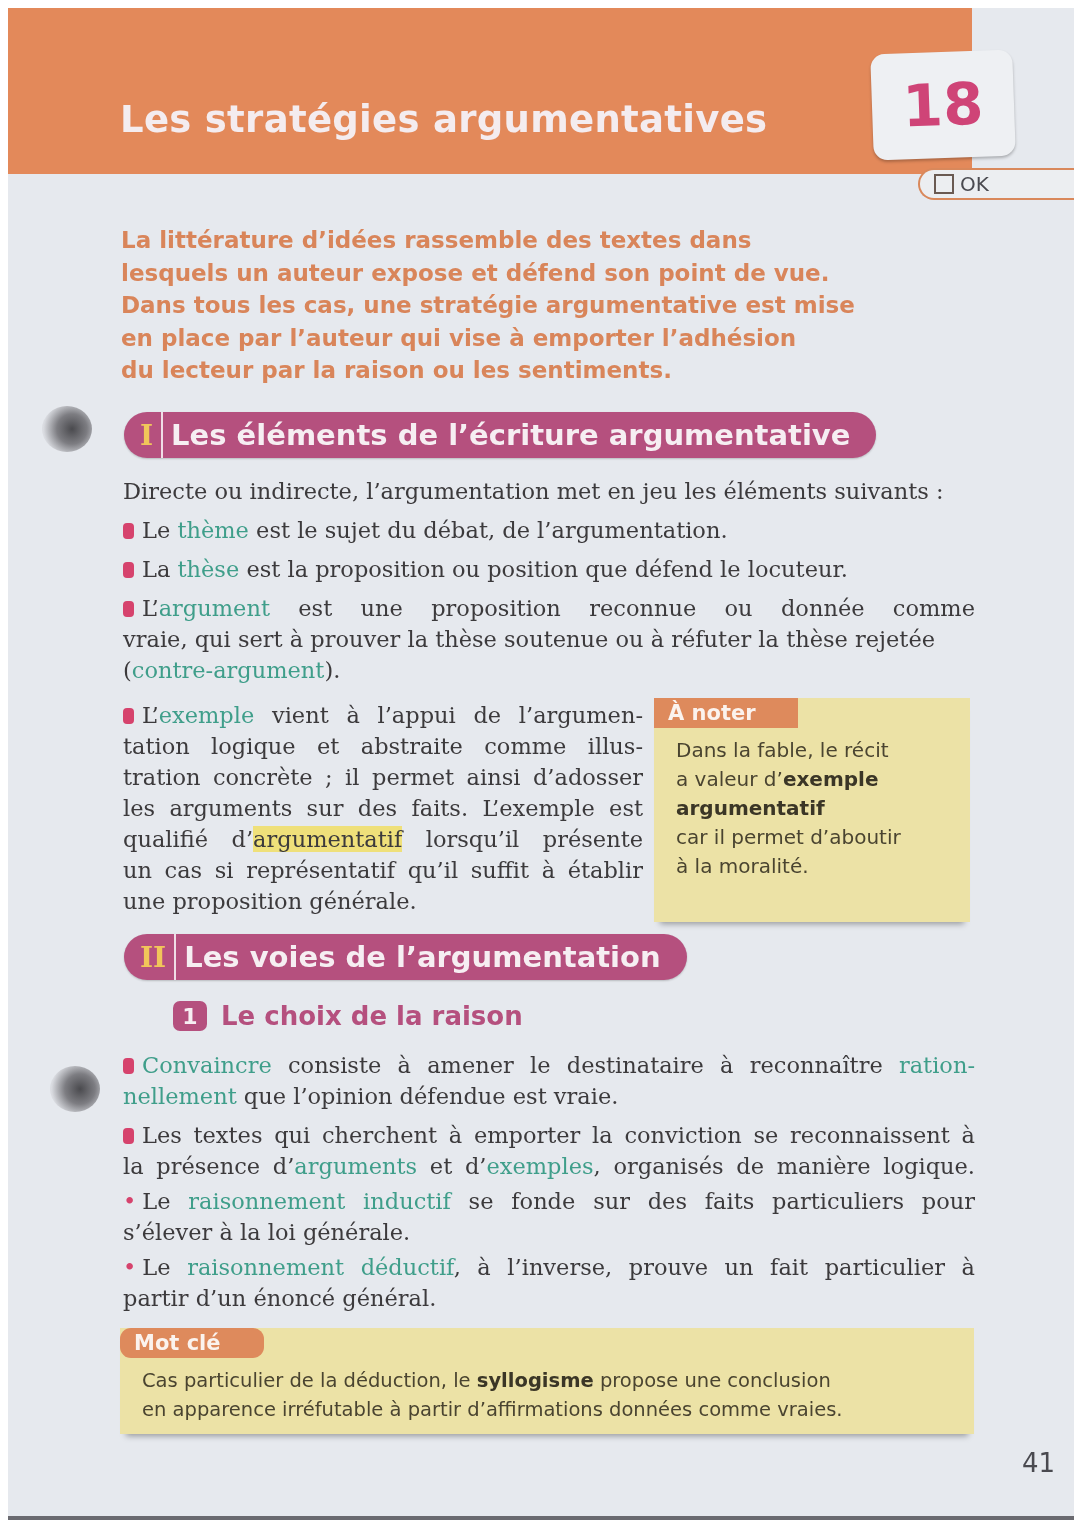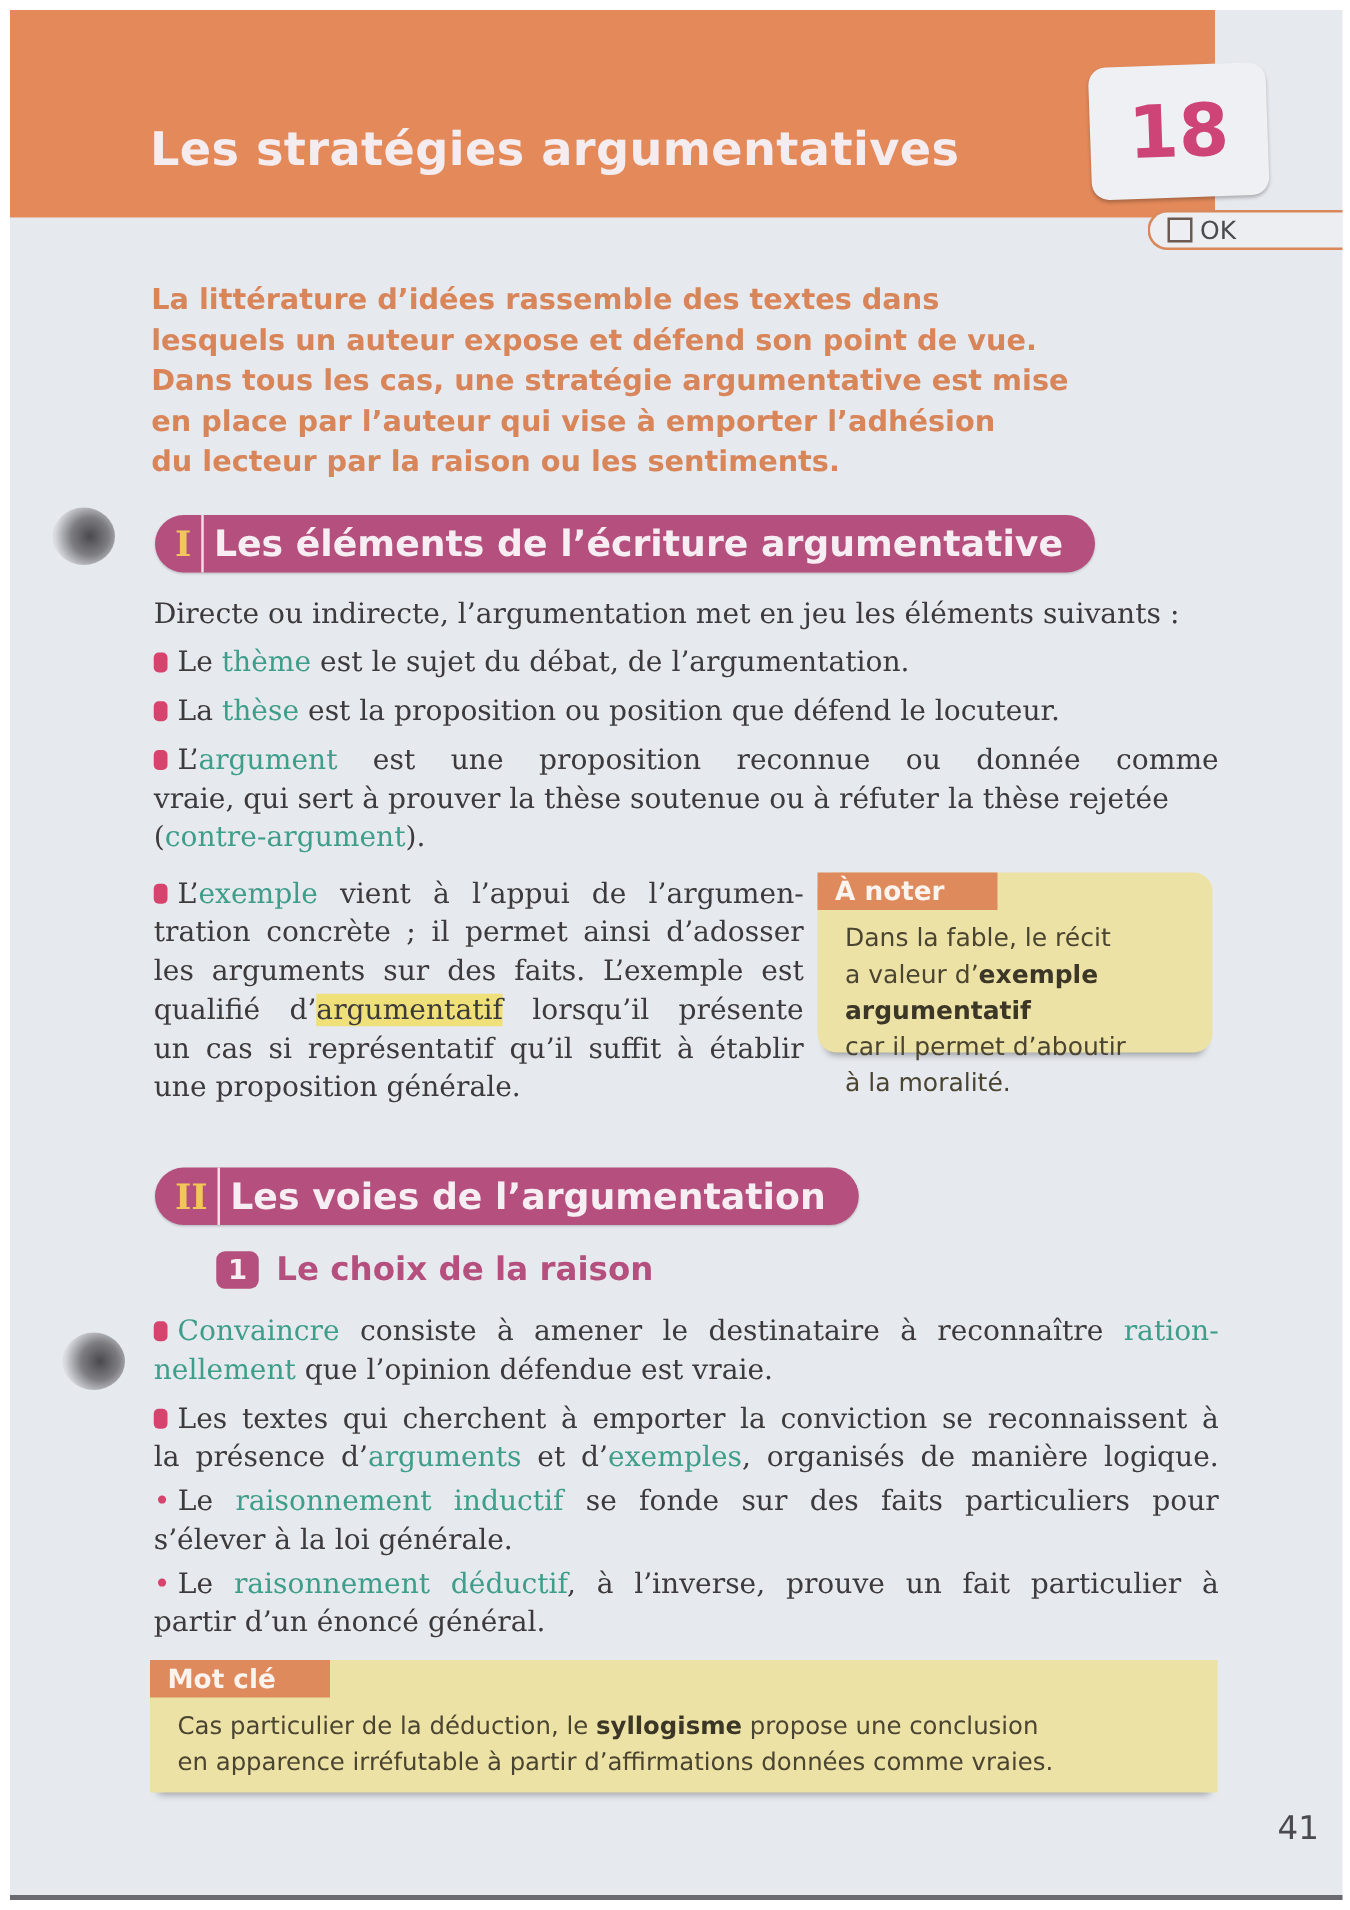--- a/index.html
+++ b/index.html
@@ -163,28 +163,29 @@
 
     <div>
       <div class="body-line justify"><span class="bullet-sq"></span><span>L’</span><span class="kw">argument</span><span> est une proposition reconnue ou donnée comme</span></div>
       <div class="body-line">vraie, qui sert à prouver la thèse soutenue ou à réfuter la thèse rejetée</div>
       <div class="body-line"><span>(</span><span class="kw">contre-argument</span><span>).</span></div>
     </div>
   </div>
 
   <div class="body-text" style="top:692px; width:520px;">
     <div class="body-line justify"><span class="bullet-sq"></span><span>L’</span><span class="kw">exemple</span><span> vient à l’appui de l’argumen-</span></div>
+    <div class="body-line justify">tation logique et abstraite comme illus-</div>
     <div class="body-line justify">tration concrète ; il permet ainsi d’adosser</div>
     <div class="body-line justify">les arguments sur des faits. L’exemple est</div>
     <div class="body-line justify"><span>qualifié d’</span><span class="hl">argumentatif</span><span> lorsqu’il présente</span></div>
     <div class="body-line justify">un cas si représentatif qu’il suffit à établir</div>
     <div class="body-line">une proposition générale.</div>
   </div>
 
-  <div class="note-box" style="left:646px; top:690px; width:316px; height:144px;border-radius:15px;">
+  <div class="note-box" style="left:646px; top:690px; width:316px; height:224px;">
     <div class="note-tag" style="width:144px;">À noter</div>
     <div class="note-text" style="left:22px; top:38px;">
       <div>Dans la fable, le récit</div>
       <div><span>a valeur d’</span><b>exemple</b></div>
       <div><b>argumentatif</b></div>
       <div>car il permet d’aboutir</div>
       <div>à la moralité.</div>
     </div>
   </div>
 
@@ -214,21 +215,21 @@
       <div class="body-line">s’élever à la loi générale.</div>
     </div>
 
     <div>
       <div class="body-line justify"><span class="bullet-dot">•</span><span>Le </span><span class="kw">raisonnement déductif</span><span>, à l’inverse, prouve un fait particulier à</span></div>
       <div class="body-line">partir d’un énoncé général.</div>
     </div>
   </div>
 
   <div class="note-box" style="left:112px; top:1320px; width:854px; height:106px;">
-    <div class="note-tag" style="width:144px;">Mot clé</div>
+    <div class="note-tag" style="width:144px;border-radius:11px;">Mot clé</div>
     <div class="note-text" style="left:22px; top:38px; font-size:19.5px;">
       <div style="white-space:nowrap;"><span>Cas particulier de la déduction, le </span><b>syllogisme</b><span> propose une conclusion</span></div>
       <div style="white-space:nowrap;">en apparence irréfutable à partir d’affirmations données comme vraies.</div>
     </div>
   </div>
 
   <div class="page-number">41</div>
 </div>
 
 </body></html>

